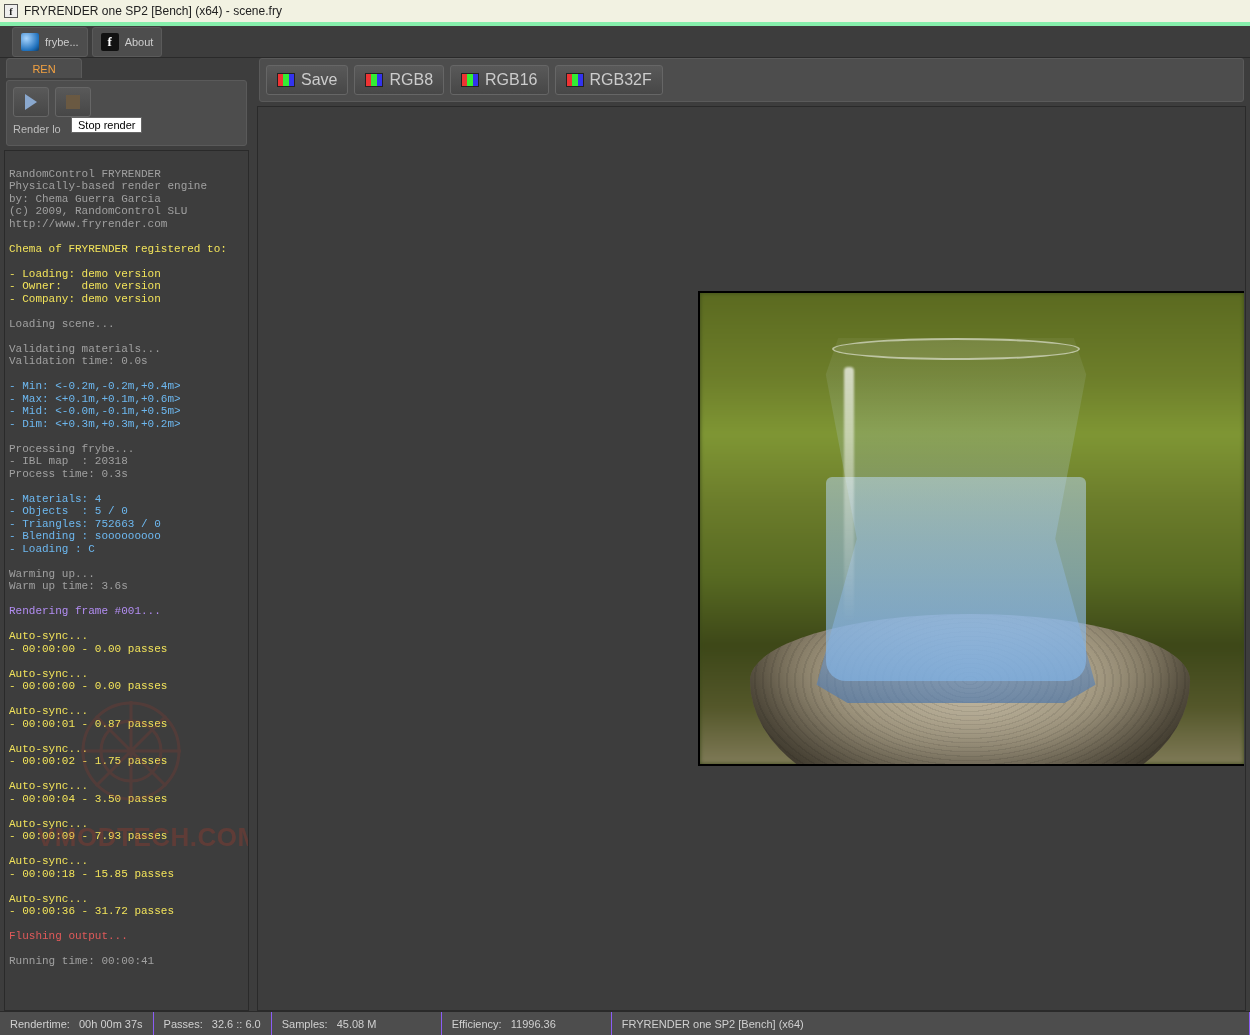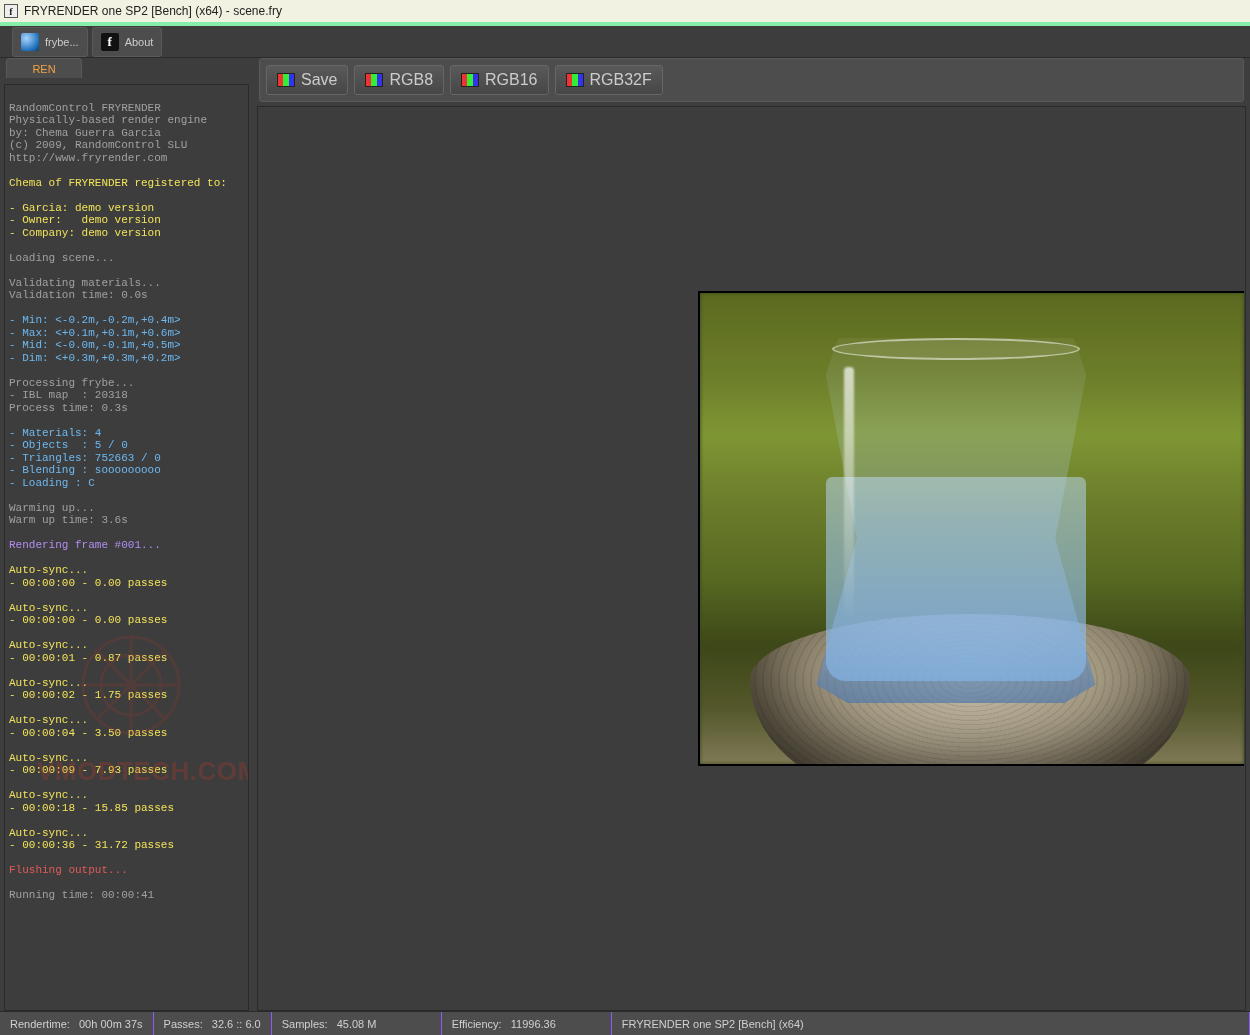--- a/index.html
+++ b/index.html
@@ -326,31 +326,43 @@
     <span>About</span>
   </div>
 </div>
 
 <div class="main">
 
   <div class="left">
     <div class="tabs-row">
       <div class="tab">REN</div>
     </div>
+    <div class="render-controls">
+      <div class="ctrl-btns">
+        <div class="sqbtn">
+          <div class="play-tri"></div>
+        </div>
+        <div class="sqbtn">
+          <div class="stop-sq"></div>
+        </div>
+      </div>
+      <div class="render-label">Render lo</div>
+      <div class="tooltip">Stop render</div>
+    </div>
 
     <div class="log">
 <span class="l-gray">RandomControl FRYRENDER</span>
 <span class="l-gray">Physically-based render engine</span>
 <span class="l-gray">by: Chema Guerra Garcia</span>
 <span class="l-gray">(c) 2009, RandomControl SLU</span>
 <span class="l-gray">http://www.fryrender.com</span>
 
 <span class="l-yellow">Chema of FRYRENDER registered to:</span>
 
-<span class="l-yellow">- Garcia: demo version</span>
+<span class="l-yellow">- Loading: demo version</span>
 <span class="l-yellow">- Owner:   demo version</span>
 <span class="l-yellow">- Company: demo version</span>
 
 <span class="l-gray">Loading scene...</span>
 
 <span class="l-gray">Validating materials...</span>
 <span class="l-gray">Validation time: 0.0s</span>
 
 <span class="l-cyan">- Min: &lt;-0.2m,-0.2m,+0.4m&gt;</span>
 <span class="l-cyan">- Max: &lt;+0.1m,+0.1m,+0.6m&gt;</span>

